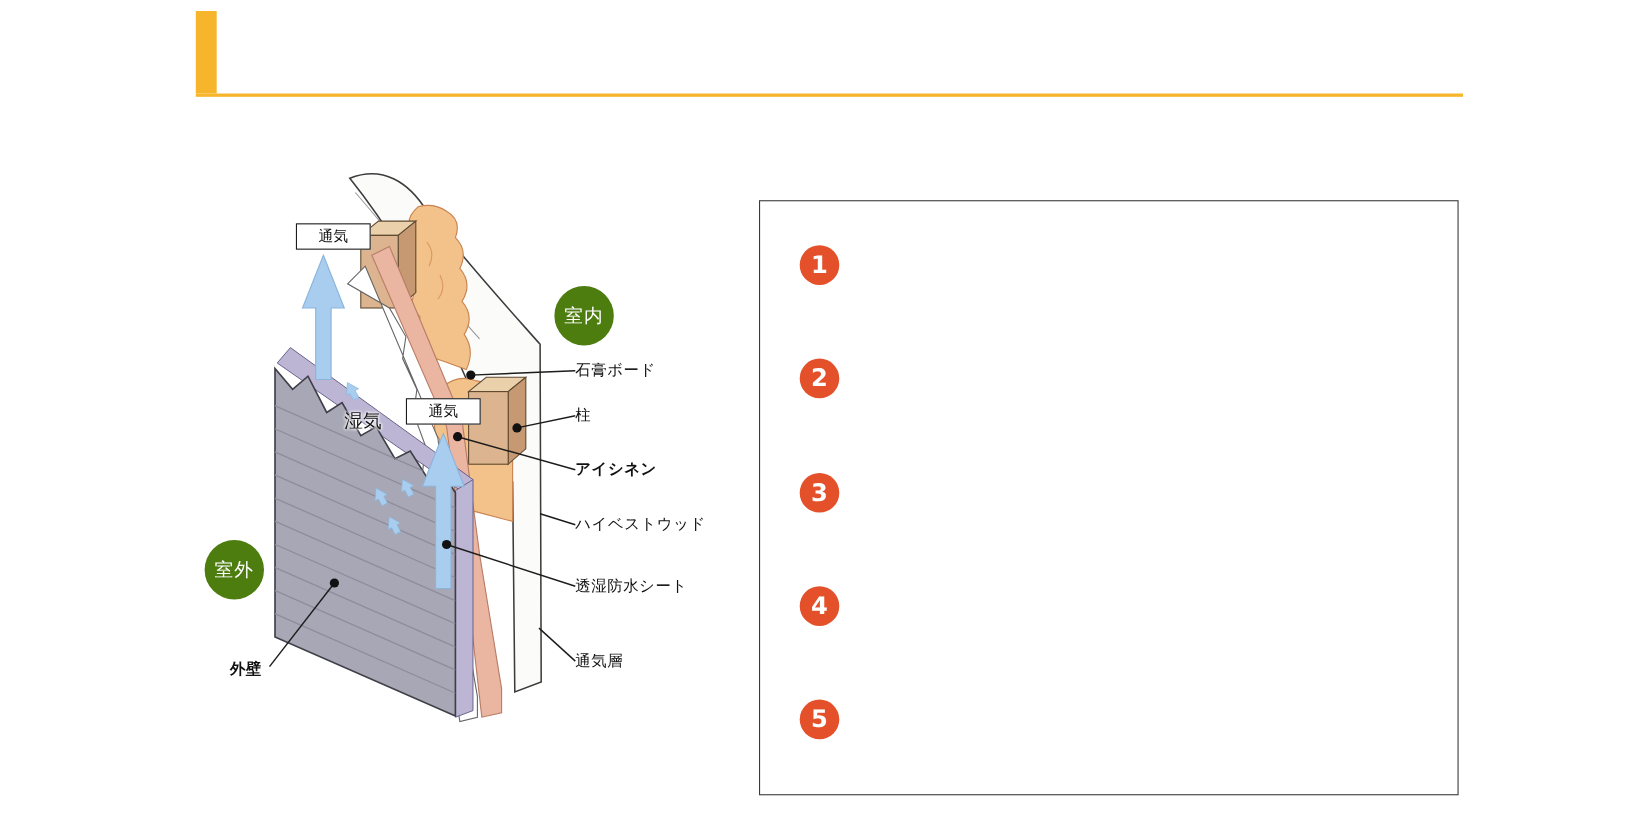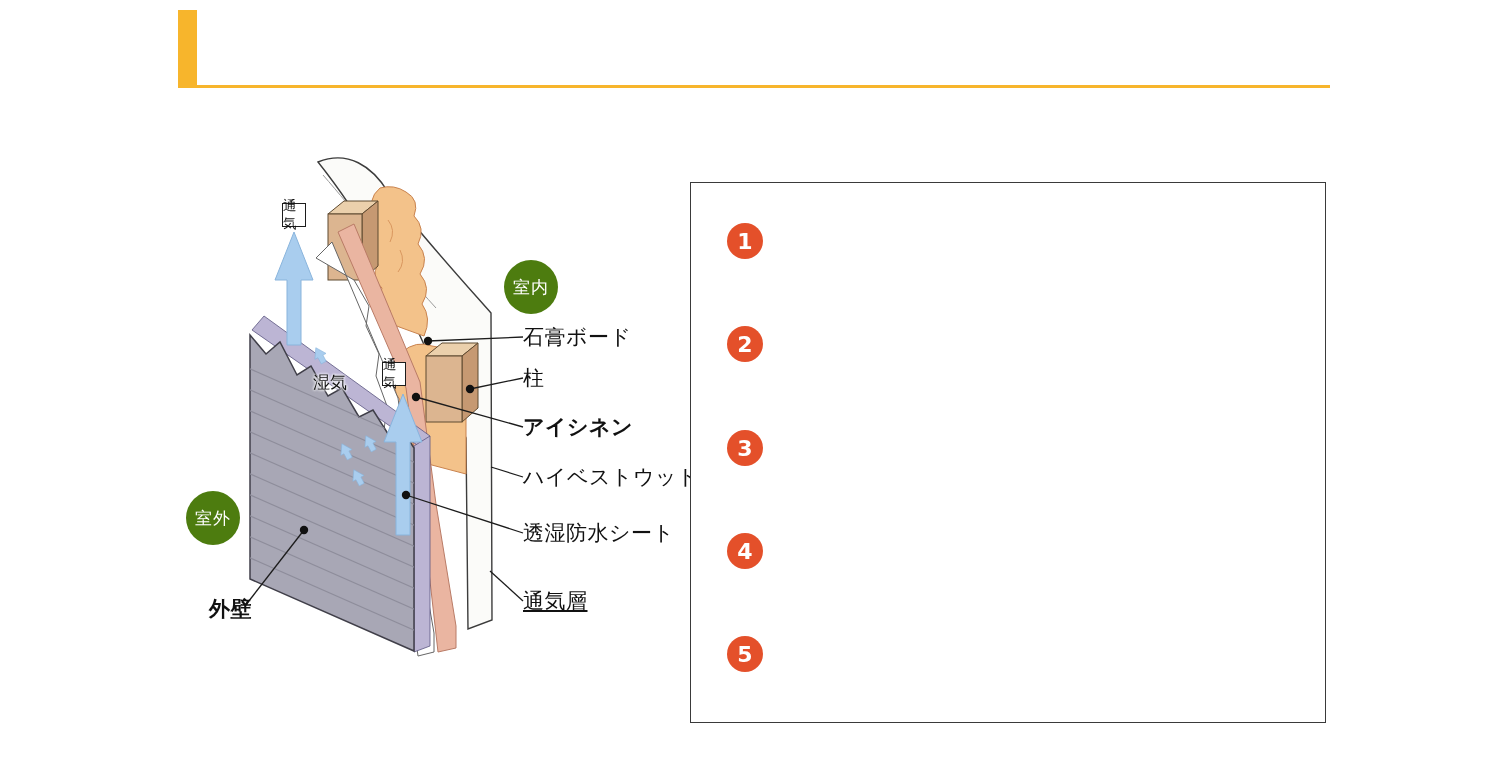--- a/index.html
+++ b/index.html
@@ -7,24 +7,24 @@
   #stage{position:relative;width:1500px;height:757px;background:#ffffff;overflow:hidden;}
 
   
   .accent-bar{position:absolute;left:178px;top:10px;width:19px;height:75px;background:#F7B52C;}
   .accent-rule{position:absolute;left:178px;top:85px;width:1152px;height:3px;background:#F7B52C;}
 
   
   .diagram{position:absolute;left:0;top:0;width:760px;height:757px;}
   .diagram svg{position:absolute;left:170px;top:130px;}
 
-  .part-label{position:absolute;transform:translateY(-50%);font-size:21px;color:#111;
+  .part-label{position:absolute;transform:translateY(-50%);font-size:14px;color:#111;
     letter-spacing:0.5px;white-space:nowrap;}
-  .vent-box{position:absolute;width:24px;height:24px;border:1.6px solid #1c1c1c;background:#ffffff;
-    display:flex;align-items:center;justify-content:center;font-size:13.5px;color:#111;box-sizing:border-box;margin-left:13px;}
+  .vent-box{position:absolute;width:68px;height:24px;border:1.6px solid #1c1c1c;background:#ffffff;
+    display:flex;align-items:center;justify-content:center;font-size:13.5px;color:#111;box-sizing:border-box;}
   .moisture{position:absolute;font-size:17px;color:#111;
     text-shadow:0 0 3px #fff,0 0 3px #fff,0 0 3px #fff;}
   .area-badge{position:absolute;width:54px;height:54px;border-radius:50%;display:flex;
     align-items:center;justify-content:center;color:#ffffff;font-size:17px;letter-spacing:1px;}
   .badge-indoor{left:504px;top:260px;background:#4d7c0f;}
   .badge-outdoor{left:186px;top:491px;background:#4d7c0f;text-align:center;}
 
   
   .notes-panel{position:absolute;left:690px;top:182px;width:636px;height:541px;
     border:1px solid #3a3a3a;background:#ffffff;box-sizing:border-box;}
@@ -126,21 +126,21 @@
     <span class="moisture" style="left:313px;top:371px;">湿気</span>
 
     <div class="area-badge badge-indoor">室内</div>
     <div class="area-badge badge-outdoor">室外</div>
 
     <span class="part-label" style="left:523px;top:337px;">石膏ボード</span>
     <span class="part-label" style="left:523px;top:378px;">柱</span>
     <span class="part-label" style="left:523px;top:427px;font-weight:bold;">アイシネン</span>
     <span class="part-label" style="left:523px;top:477px;">ハイベストウッド</span>
     <span class="part-label" style="left:523px;top:533px;">透湿防水シート</span>
-    <span class="part-label" style="left:523px;top:601px;text-decoration:underline;">通気層</span>
+    <span class="part-label" style="left:523px;top:601px;">通気層</span>
     <span class="part-label" style="left:209px;top:609px;font-weight:bold;">外壁</span>
   </div>
 
   <div class="notes-panel">
     <div class="note-marker nm1">1</div>
     <div class="note-marker nm2">2</div>
     <div class="note-marker nm3">3</div>
     <div class="note-marker nm4">4</div>
     <div class="note-marker nm5">5</div>
   </div>

